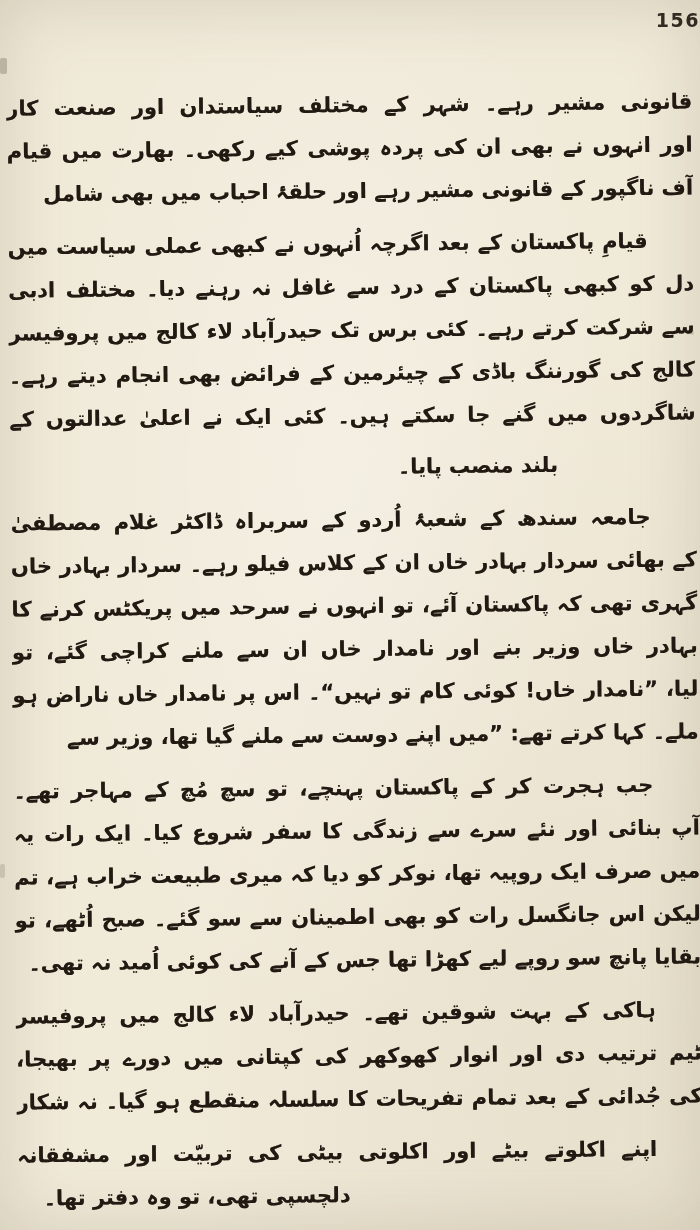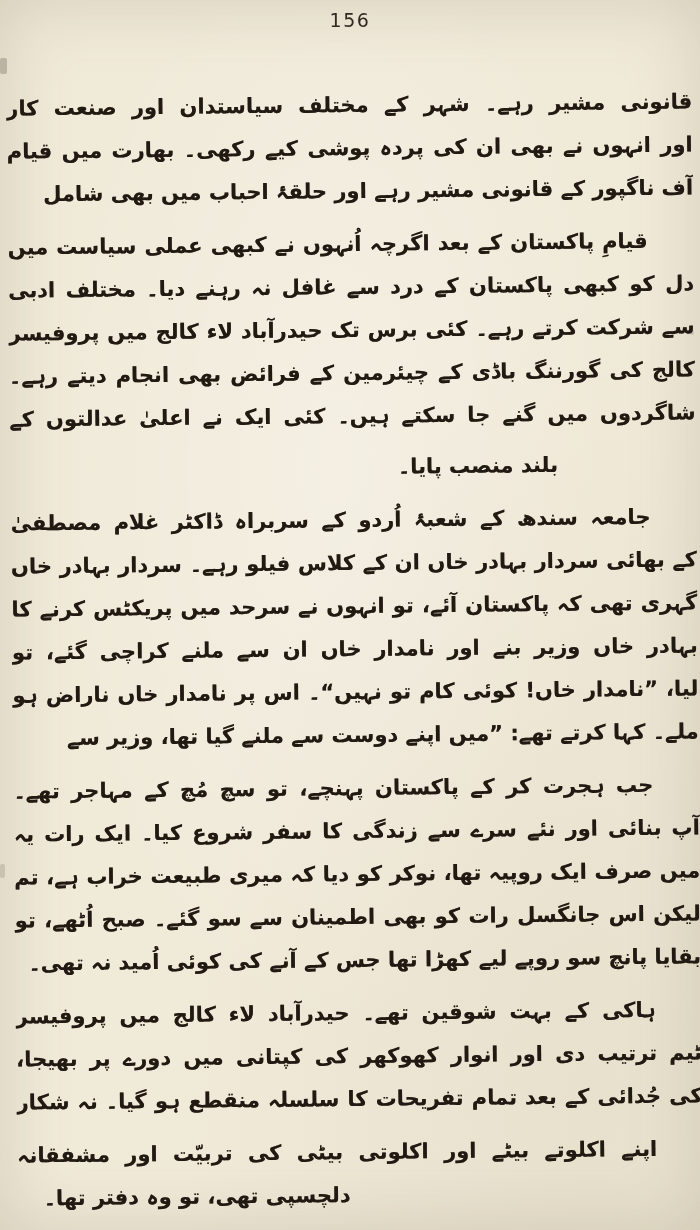--- a/index.html
+++ b/index.html
@@ -22,23 +22,23 @@
       radial-gradient(ellipse at 48% 38%, rgba(255,255,255,0.25) 0%, rgba(255,255,255,0) 55%),
       radial-gradient(ellipse at 85% 90%, rgba(160,140,100,0.10) 0%, rgba(160,140,100,0) 50%),
       var(--paper);
     box-shadow: inset 0 0 70px rgba(115, 98, 70, 0.22);
   }
   .pageno {
     position: absolute;
     top: 9px;
     left: 0;
     width: 100%;
-    text-align: center;
+    text-align: right;
     font-size: 19px;
-    font-weight: normal;
+    font-weight: bold;
     color: var(--pageno-ink);
     letter-spacing: 1.5px;
     font-family: "DejaVu Sans", sans-serif;
   }
   .text-block {
     position: absolute;
     top: 84px;
     left: 6px;
     right: 8px;
     direction: rtl;

